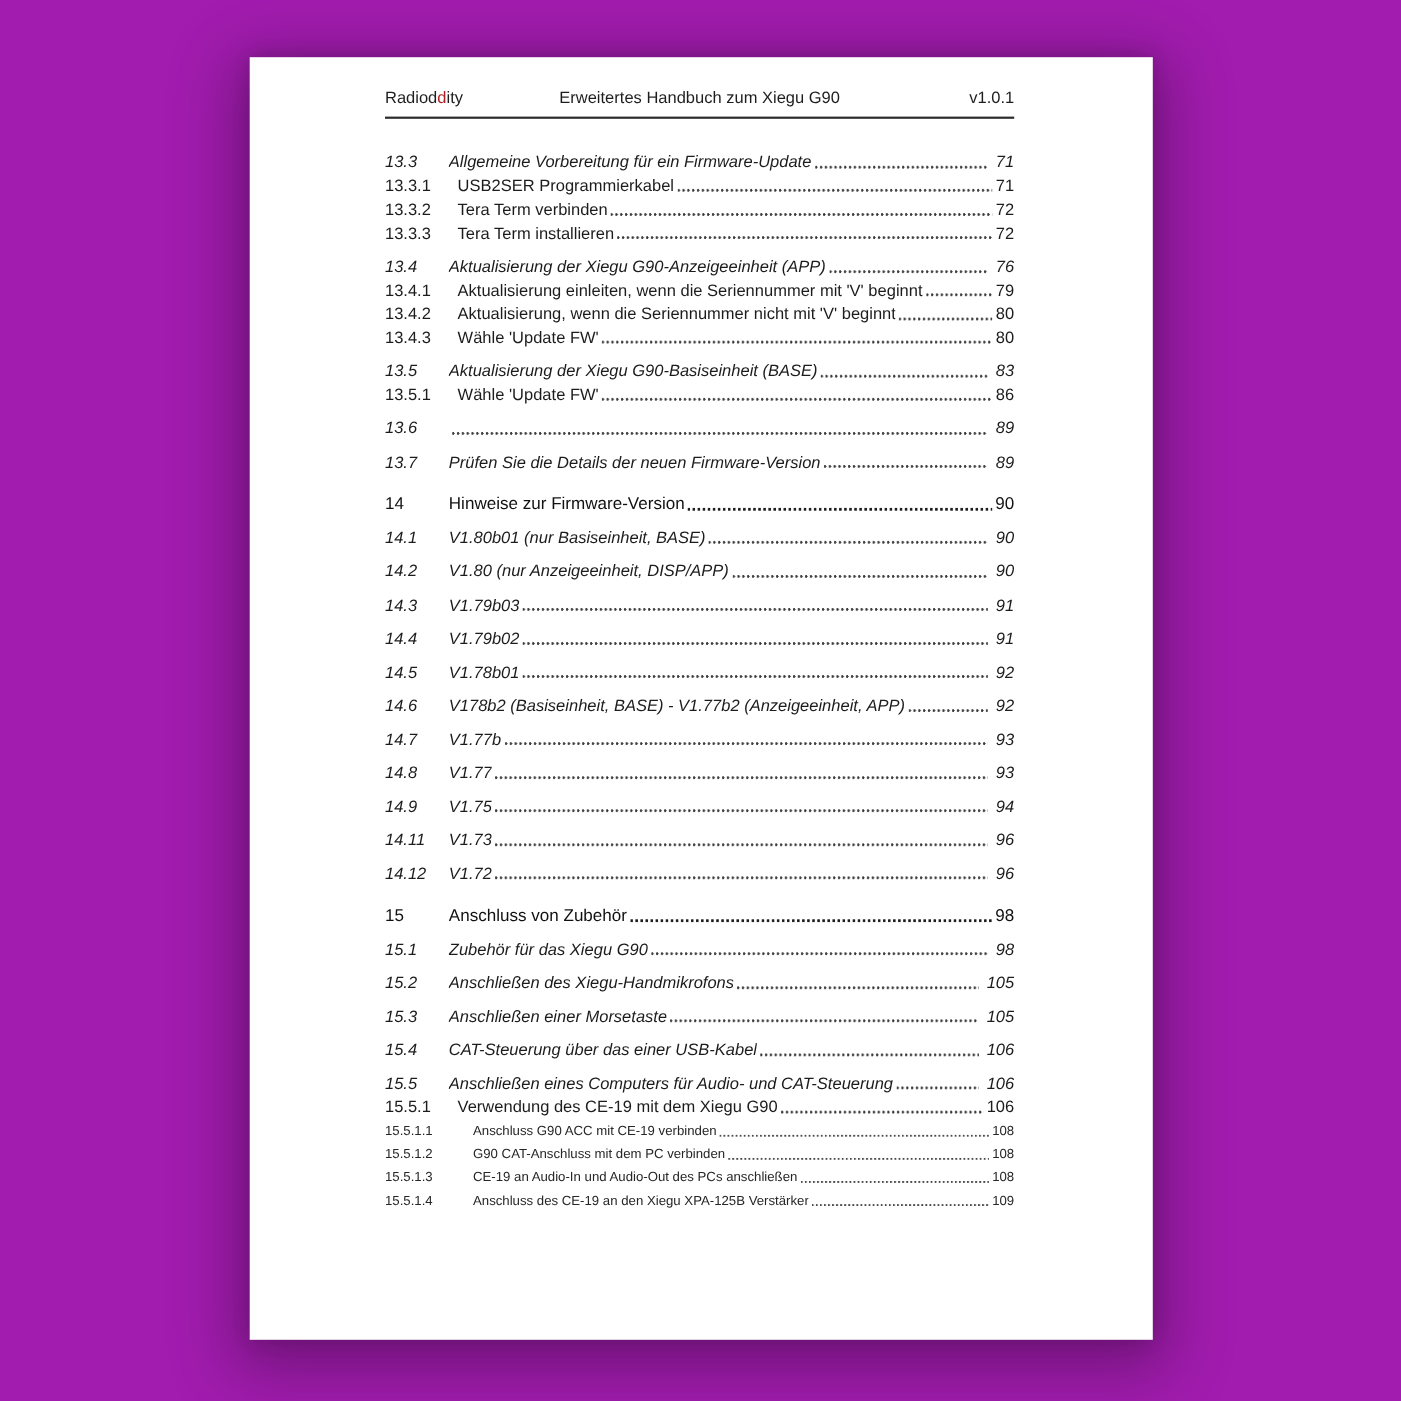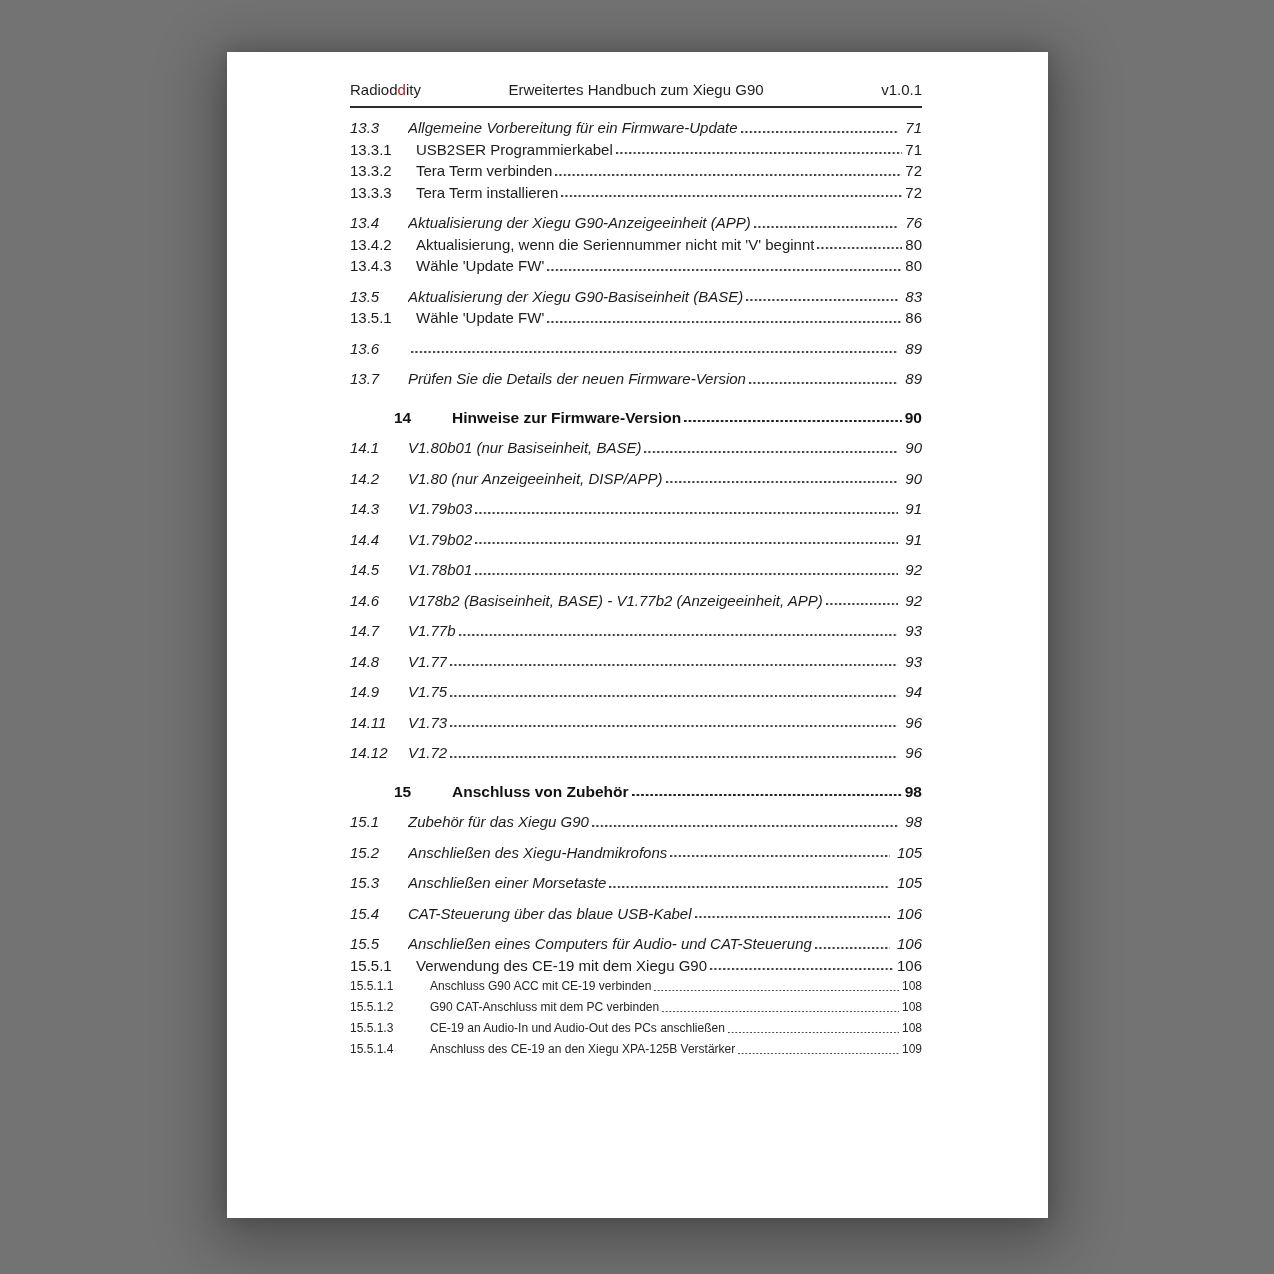--- a/index.html
+++ b/index.html
@@ -8,21 +8,21 @@
     width: 1274px;
     height: 1274px;
     background: #ffffff;
     font-family: "Liberation Sans", "DejaVu Sans", sans-serif;
     overflow: hidden;
   }
   .scene {
     position: relative;
     width: 1274px;
     height: 1274px;
-    background: #737373;
+    background: #a21caf;
   }
   .sheet {
     position: absolute;
     left: 227px;
     top: 52px;
     width: 821px;
     height: 1166px;
     background: #ffffff;
     box-shadow: 0 0 16px rgba(0,0,0,0.16), 0 14px 55px 14px rgba(0,0,0,0.30);
     display: flex;
@@ -41,20 +41,21 @@
     border-bottom: 2px solid #2b2b2b;
   }
   .pg-header .h-left  { flex: 1 1 0; text-align: left; }
   .pg-header .h-mid   { flex: 0 0 auto; text-align: left; }
   .pg-header .h-right { flex: 1 1 0; text-align: right; }
   .accent { color: #b02025; }
   
   .toc {
     flex: 1 1 auto;
     margin: 0 126px 0 123px;
+    padding-top: 20px;
     color: #1c1c1c;
     overflow: hidden;
   }
   .row {
     display: flex;
     align-items: flex-end;
     font-size: 15px;
     line-height: 21.5px;
     white-space: nowrap;
   }
@@ -68,21 +69,21 @@
     background-image: radial-gradient(circle at 1.1px 3px, #3c3c3c 1px, rgba(0,0,0,0) 1.35px);
     background-size: 4.4px 6px;
     background-repeat: repeat-x;
     background-position: left bottom;
   }
   .row .pg { flex: 0 0 auto; text-align: right; }
   
   .row.section { font-style: italic; margin-top: 9px; }
   .row.section .dots { margin-right: 7px; }
   
-  .row.chapter { font-weight: bold; margin-top: 17px; font-size: 15.5px; color: #111; margin-left: 44px; }
+  .row.chapter { font-weight: normal; margin-top: 17px; font-size: 15.5px; color: #111; }
   .row.chapter .dots {
     background-image: radial-gradient(circle at 1.2px 3px, #1c1c1c 1.15px, rgba(0,0,0,0) 1.5px);
     background-size: 4.6px 6px;
   }
   
   .row.subsection .title { padding-left: 8px; }
   
   .row.subsubsection { font-size: 12px; line-height: 21px; color: #262626; }
   .row.subsubsection .num { flex: 0 0 78px; }
   .row.subsubsection .title { padding-left: 2px; }
@@ -147,20 +148,26 @@
     <span class="pg">72</span>
   </div>
 
   <div class="row section">
     <span class="num">13.4</span>
     <span class="title">Aktualisierung der Xiegu G90-Anzeigeeinheit (APP)</span>
     <span class="dots"></span>
     <span class="pg">76</span>
   </div>
 
+  <div class="row subsection">
+    <span class="num">13.4.1</span>
+    <span class="title">Aktualisierung einleiten, wenn die Seriennummer mit 'V' beginnt</span>
+    <span class="dots"></span>
+    <span class="pg">79</span>
+  </div>
 
   <div class="row subsection">
     <span class="num">13.4.2</span>
     <span class="title">Aktualisierung, wenn die Seriennummer nicht mit 'V' beginnt</span>
     <span class="dots"></span>
     <span class="pg">80</span>
   </div>
 
   <div class="row subsection">
     <span class="num">13.4.3</span>
@@ -305,21 +312,21 @@
 
   <div class="row section">
     <span class="num">15.3</span>
     <span class="title">Anschließen einer Morsetaste</span>
     <span class="dots"></span>
     <span class="pg">105</span>
   </div>
 
   <div class="row section">
     <span class="num">15.4</span>
-    <span class="title">CAT-Steuerung über das blaue USB-Kabel</span>
+    <span class="title">CAT-Steuerung über das einer USB-Kabel</span>
     <span class="dots"></span>
     <span class="pg">106</span>
   </div>
 
   <div class="row section">
     <span class="num">15.5</span>
     <span class="title">Anschließen eines Computers für Audio- und CAT-Steuerung</span>
     <span class="dots"></span>
     <span class="pg">106</span>
   </div>

